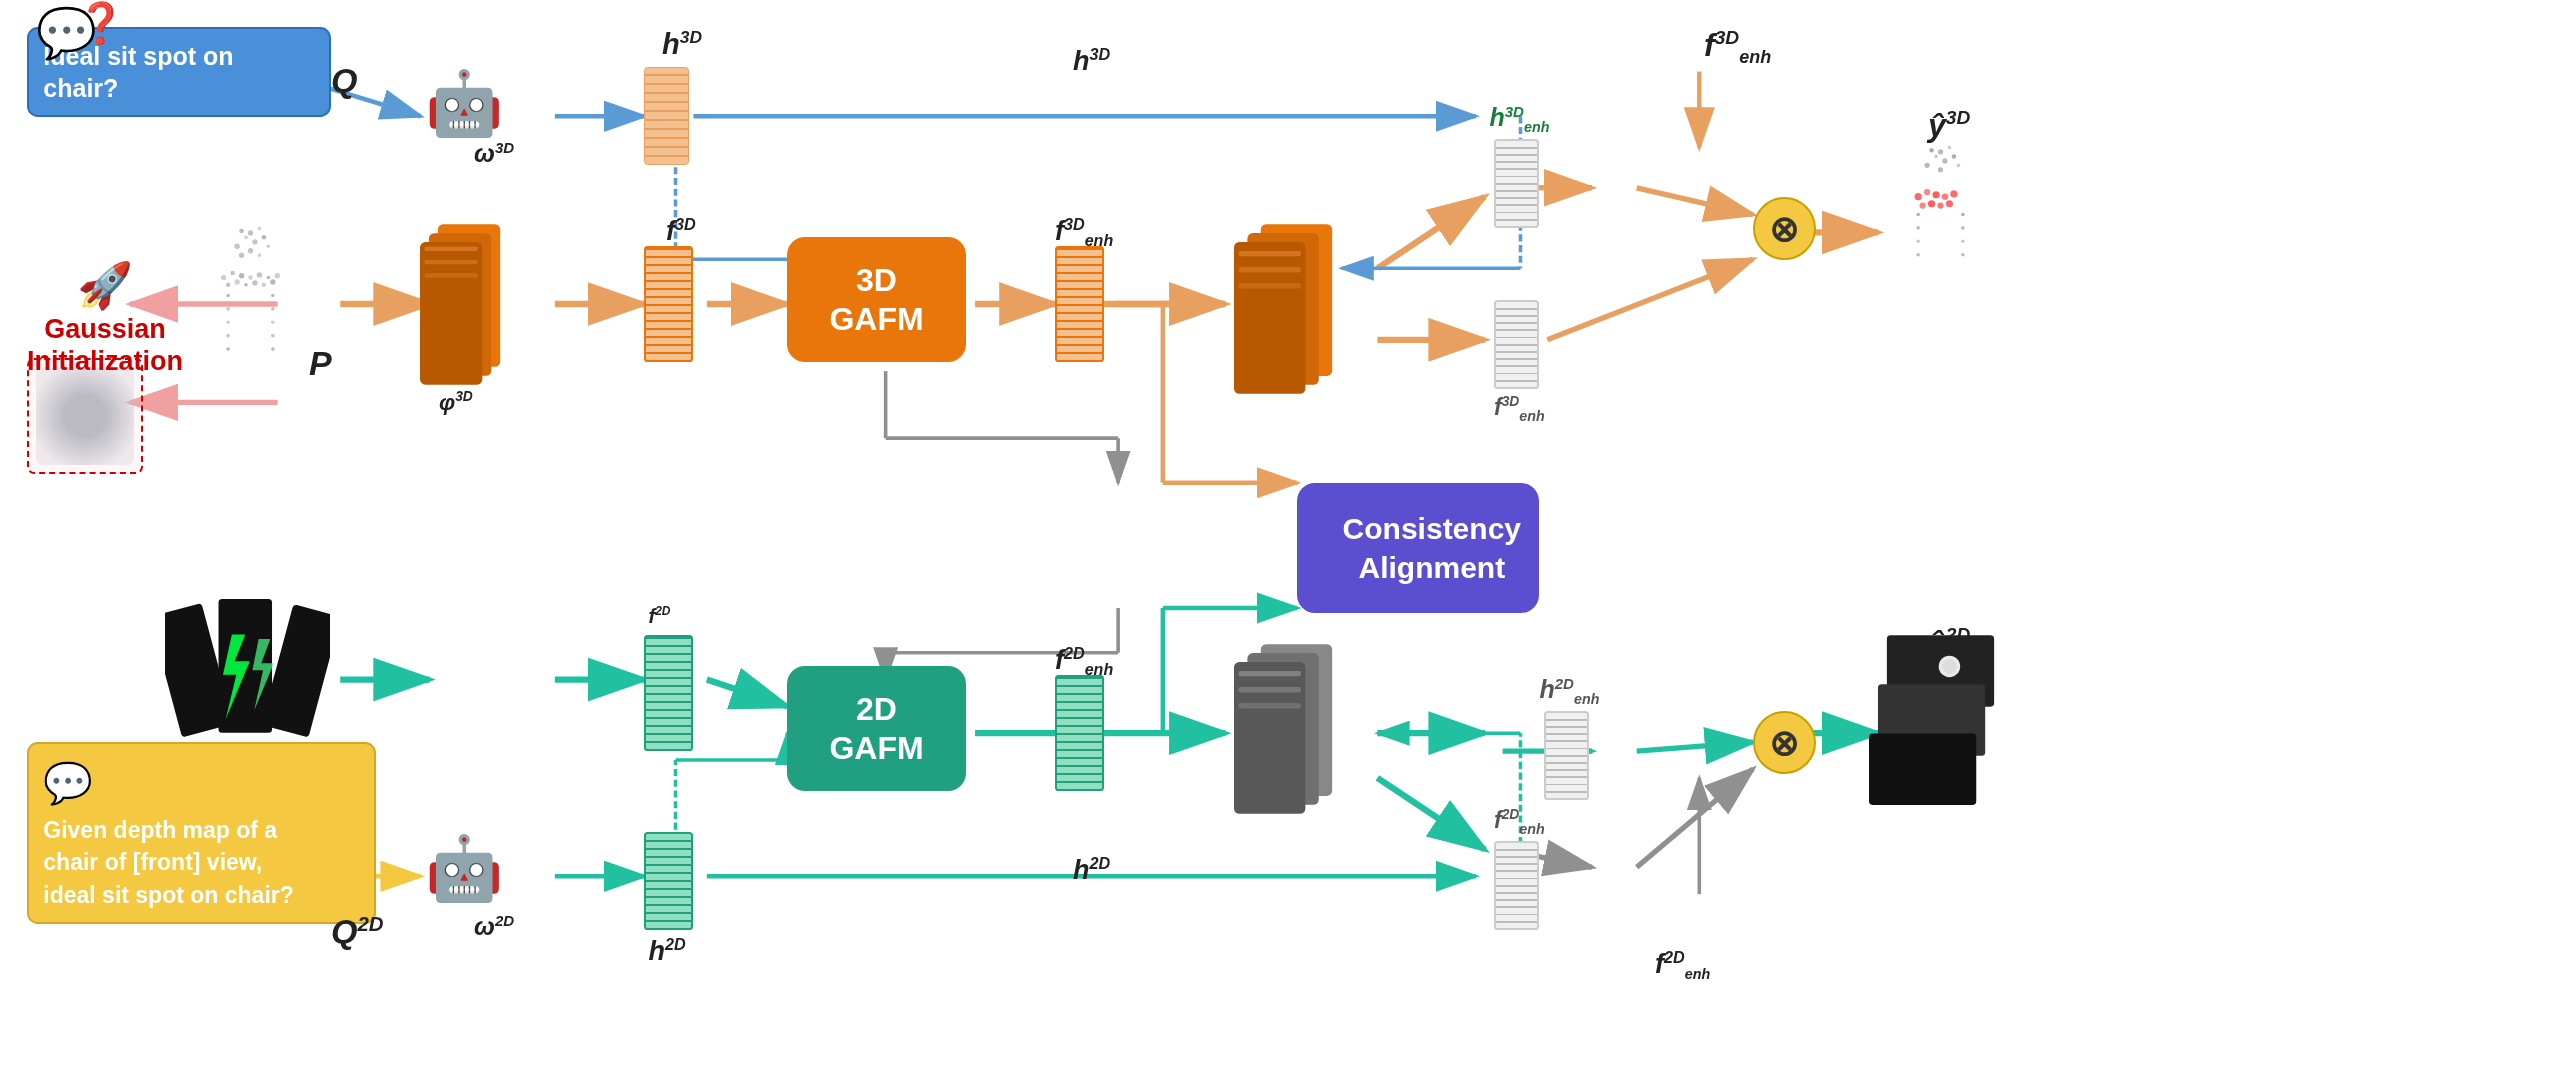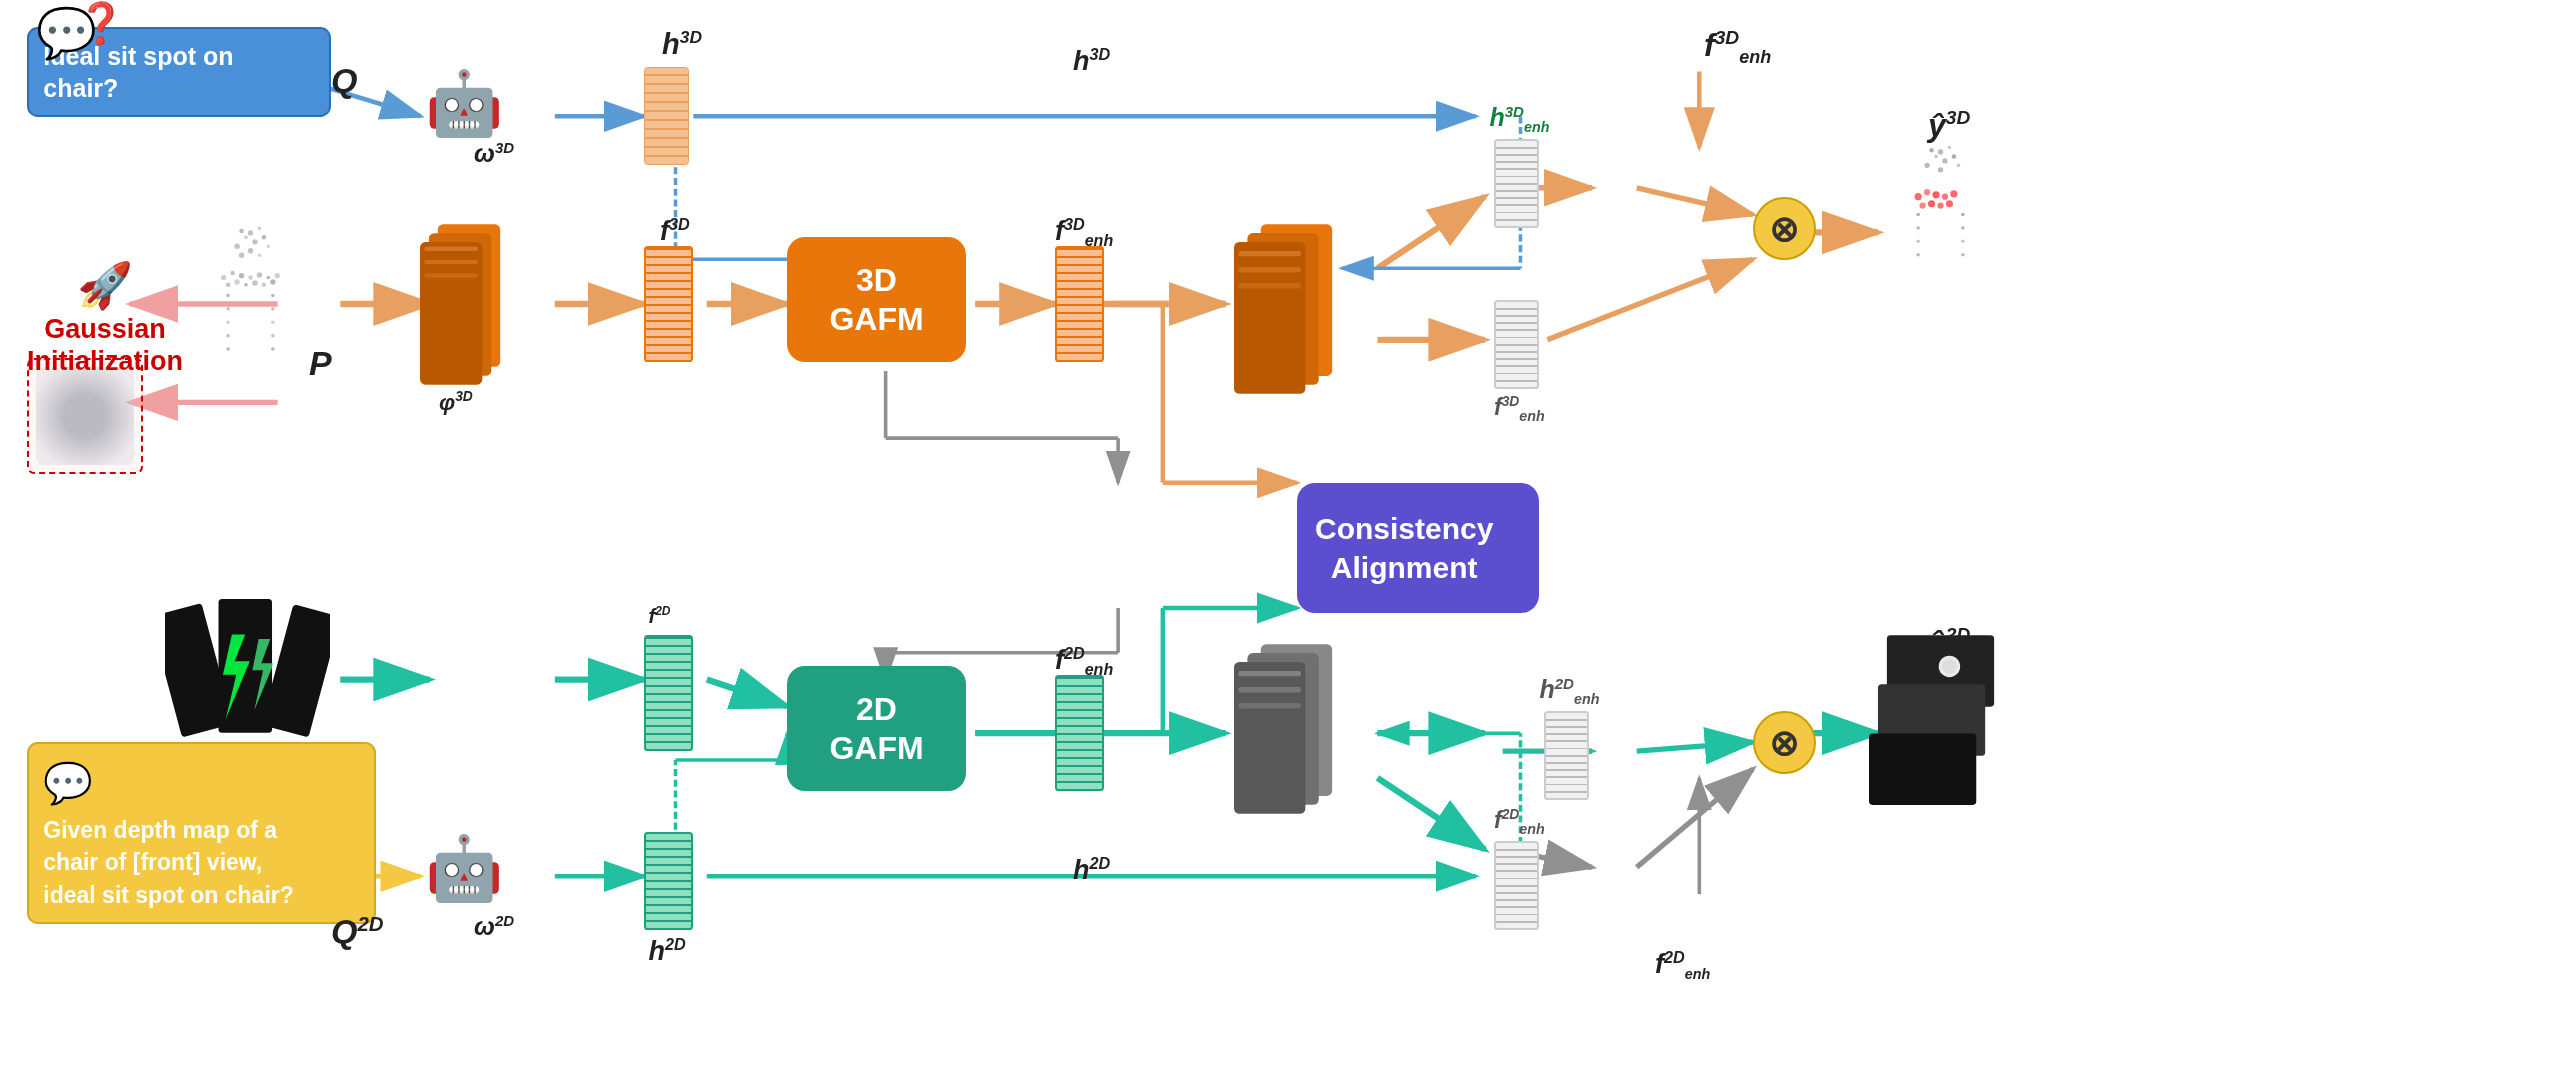--- a/index.html
+++ b/index.html
@@ -104,21 +104,21 @@
       position: absolute;
       background: #5b4fcf;
       border-radius: 18px;
       color: white;
       font-weight: 900;
       font-size: 32px;
       text-align: center;
       line-height: 1.3;
       display: flex;
       align-items: center;
-      justify-content: flex-start;
+      justify-content: flex-end;
       padding: 12.5px 18px;
     }
 
     
     .otimes {
       position: absolute;
       width: 63px;
       height: 63px;
       background: #f5c842;
       border-radius: 50%;
@@ -363,21 +363,21 @@
 
       <rect x="5" y="35" width="60" height="5" rx="2" fill="#f09040" opacity="0.5"></rect>
       <rect x="5" y="50" width="60" height="5" rx="2" fill="#f09040" opacity="0.4"></rect>
       <rect x="5" y="65" width="60" height="5" rx="2" fill="#f09040" opacity="0.3"></rect>
     </svg>
     <div class="label-text" style="left:19px; top:174px; font-size:23px;">φ<sup>3D</sup></div>
   </div>
 
   <div style="position:absolute; left:644px; top:246px;">
     <div style="width:49px; height:116px; border:2.2px solid #e8760a; border-radius:3.6px; background: repeating-linear-gradient(0deg, #f5c090 0px, #f5c090 6.3px, #e8760a 6.3px, #e8760a 8px);"></div>
-    <div class="label-text" style="left:16px; top:-31px; font-size:27px;text-align:center;">f<sup>3D</sup></div>
+    <div class="label-text" style="left:22px; top:-31px; font-size:27px;text-align:center;">f<sup>3D</sup></div>
   </div>
 
   <div class="gafm-box gafm-3d" style="left:787px; top:237px;">
     <span style="white-space:pre-line;">3D
 GAFM</span>
   </div>
 
   <div style="position:absolute; left:1055px; top:246px;">
     <div style="width:49px; height:116px; border:2.2px solid #e8760a; border-radius:3.6px; background: repeating-linear-gradient(0deg, #f5c090 0px, #f5c090 6.3px, #e8760a 6.3px, #e8760a 8px);"></div>
     <div class="label-text" style="left:0px; top:-31px; font-size:27px;">f<sup>3D</sup><sub style="font-size:16px;">enh</sub></div>

